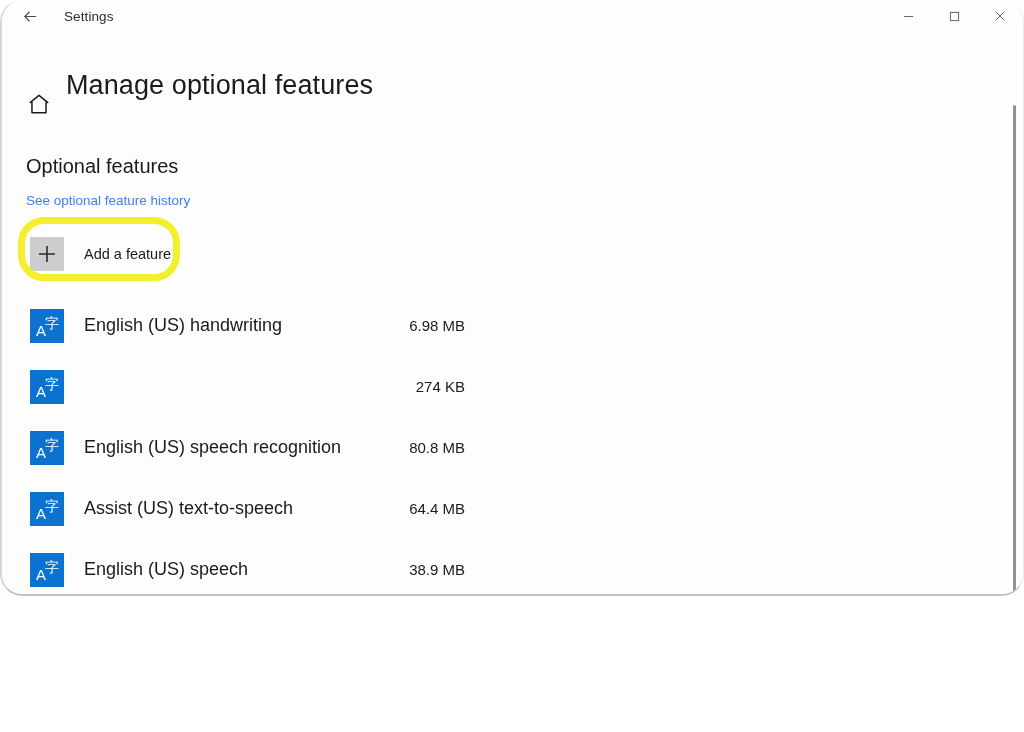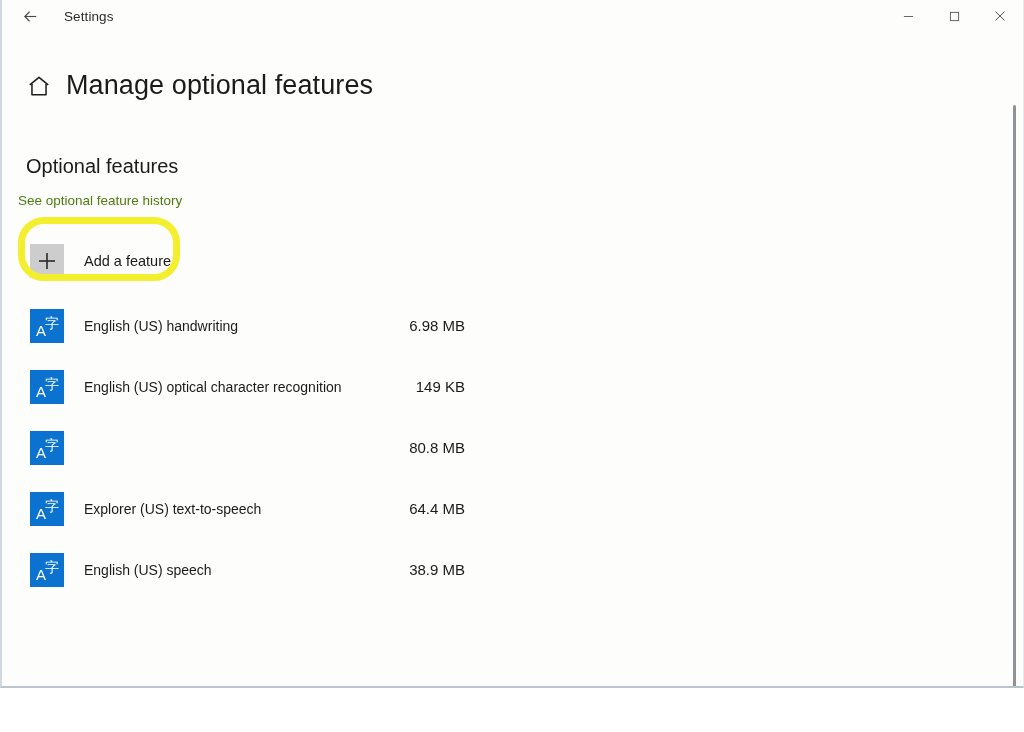--- a/index.html
+++ b/index.html
@@ -8,27 +8,28 @@
     background: #ffffff;
   }
   body {
     font-family: "Liberation Sans", sans-serif;
     -webkit-font-smoothing: antialiased;
   }
 
   #app-window {
     position: relative;
     width: 1024px;
-    height: 688px;
+    height: 596px;
     background: #fdfdfb;
     overflow: hidden;
     box-sizing: border-box;
     border-left: 2px solid #cdd8e0;
     border-bottom: 2px solid #b9c4cc;
     border-right: 1px solid #e6eaec;
+    border-radius: 22px;
   }
 
   
   #title-bar {
     position: absolute;
     top: 0; left: 0; right: 0;
     height: 32px;
     background: #fdfdfb;
     display: flex;
     align-items: center;
@@ -68,21 +69,21 @@
 
   
   #page {
     position: absolute;
     top: 32px; left: 0; right: 0; bottom: 0;
     overflow: hidden;
   }
 
   #page-header {
     display: flex;
-    align-items: center;
+    align-items: flex-end;
     padding: 22px 0 0 24px;
   }
   #home-icon { width: 26px; height: 26px; color: #1d1d1d; flex: none; }
   #page-title {
     margin-left: 14px;
     font-size: 27px;
     color: #1b1b1b;
     font-weight: 400;
     letter-spacing: .1px;
     line-height: 1;
@@ -90,37 +91,37 @@
 
   #section-title {
     margin: 38px 0 0 24px;
     font-size: 20px;
     color: #1b1b1b;
     font-weight: 400;
   }
 
   #history-link {
     display: inline-block;
-    margin: 15px 0 0 16px;
+    margin: 15px 0 0 24px;
     font-size: 13.5px;
-    color: #4d7c0f;
+    color: #3b82f6;
     text-decoration: none;
     cursor: pointer;
   }
 
   
   #add-feature-wrap {
     position: relative;
     margin-top: 16px;
     height: 58px;
   }
   #add-feature-button {
     position: absolute;
     left: 28px;
-    top: 19px;
+    top: 12px;
     display: flex;
     align-items: center;
     cursor: default;
   }
   #plus-tile {
     width: 34px;
     height: 34px;
     background: #cdcdcd;
     display: flex;
     align-items: center;
@@ -156,21 +157,21 @@
     padding-left: 28px;
   }
   .feature-icon {
     width: 34px;
     height: 34px;
     flex: none;
     display: block;
   }
   .feature-name {
     margin-left: 20px;
-    font-size: 14px;
+    font-size: 18px;
     color: #1b1b1b;
     white-space: nowrap;
   }
   .feature-size {
     position: absolute;
     left: 333px;
     width: 130px;
     text-align: right;
     font-size: 15px;
     color: #1b1b1b;
@@ -264,38 +265,38 @@
   </svg>
           <span class="feature-name">English (US) handwriting</span>
           <span class="feature-size">6.98 MB</span>
         </div>
         <div class="feature-row">
           <svg class="feature-icon" viewBox="0 0 34 34">
     <rect width="34" height="34" fill="#0b72d0"></rect>
     <text x="6" y="27" font-family="Liberation Sans, sans-serif" font-size="15" fill="#ffffff">A</text>
     <text x="15" y="19" font-family="DejaVu Sans, sans-serif" font-size="14" fill="#ffffff">字</text>
   </svg>
-          <span class="feature-name">English (US) optical character recognition</span>
-          <span class="feature-size">149 KB</span>
-        </div>
-        <div class="feature-row">
-          <svg class="feature-icon" viewBox="0 0 34 34">
-    <rect width="34" height="34" fill="#0b72d0"></rect>
-    <text x="6" y="27" font-family="Liberation Sans, sans-serif" font-size="15" fill="#ffffff">A</text>
-    <text x="15" y="19" font-family="DejaVu Sans, sans-serif" font-size="14" fill="#ffffff">字</text>
-  </svg>
+          <span class="feature-size">274 KB</span>
+        </div>
+        <div class="feature-row">
+          <svg class="feature-icon" viewBox="0 0 34 34">
+    <rect width="34" height="34" fill="#0b72d0"></rect>
+    <text x="6" y="27" font-family="Liberation Sans, sans-serif" font-size="15" fill="#ffffff">A</text>
+    <text x="15" y="19" font-family="DejaVu Sans, sans-serif" font-size="14" fill="#ffffff">字</text>
+  </svg>
+          <span class="feature-name">English (US) speech recognition</span>
           <span class="feature-size">80.8 MB</span>
         </div>
         <div class="feature-row">
           <svg class="feature-icon" viewBox="0 0 34 34">
     <rect width="34" height="34" fill="#0b72d0"></rect>
     <text x="6" y="27" font-family="Liberation Sans, sans-serif" font-size="15" fill="#ffffff">A</text>
     <text x="15" y="19" font-family="DejaVu Sans, sans-serif" font-size="14" fill="#ffffff">字</text>
   </svg>
-          <span class="feature-name">Explorer (US) text-to-speech</span>
+          <span class="feature-name">Assist (US) text-to-speech</span>
           <span class="feature-size">64.4 MB</span>
         </div>
         <div class="feature-row">
           <svg class="feature-icon" viewBox="0 0 34 34">
     <rect width="34" height="34" fill="#0b72d0"></rect>
     <text x="6" y="27" font-family="Liberation Sans, sans-serif" font-size="15" fill="#ffffff">A</text>
     <text x="15" y="19" font-family="DejaVu Sans, sans-serif" font-size="14" fill="#ffffff">字</text>
   </svg>
           <span class="feature-name">English (US) speech</span>
           <span class="feature-size">38.9 MB</span>

